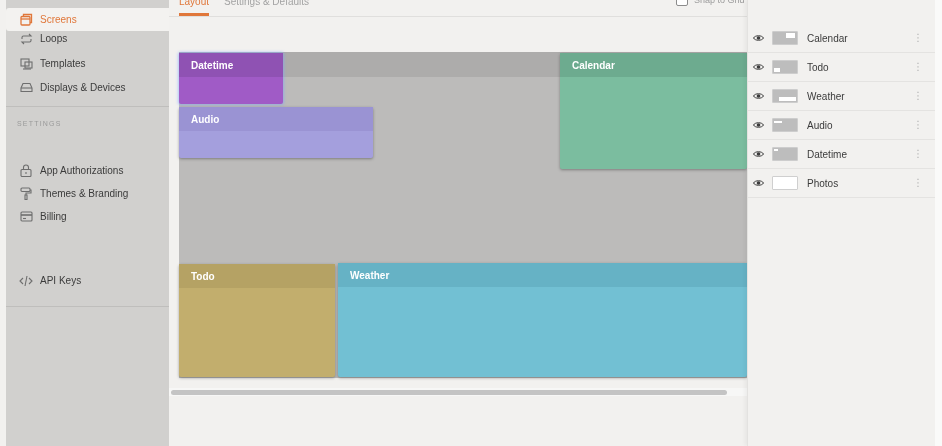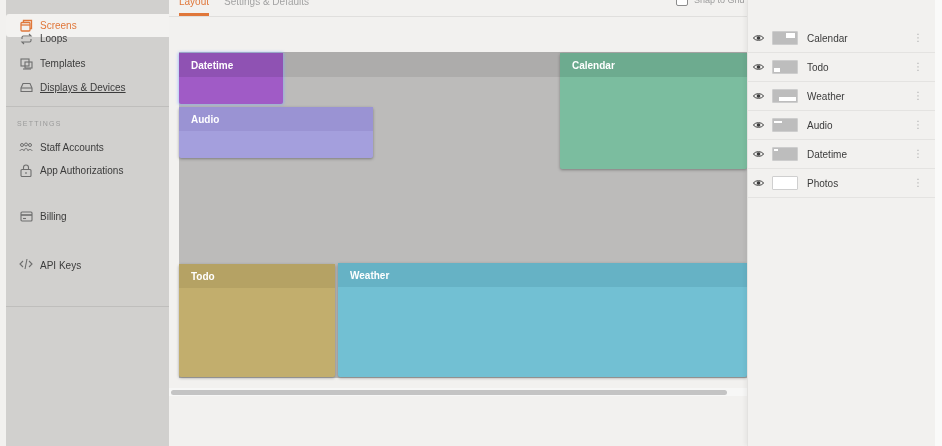--- a/index.html
+++ b/index.html
@@ -42,21 +42,21 @@
   .layer-row .thumb .mark { position: absolute; background: #ffffff; }
   .layer-row .name { margin-left: 9px; font-size: 10px; color: #3b3b3b; flex: 1; }
   .layer-row .dots { width: 10px; margin-right: 12px; font-size: 10px; color: #b0b0b0; text-align: center; line-height: 1; cursor: pointer; }
 </style>
 </head>
 <body>
 
 <div class="root">
 
   <div class="sidebar">
-    <div class="nav-item active" style="top:14px;">
+    <div class="nav-item active" style="top:8px;">
       <span class="ico">
         <svg width="13" height="13" viewBox="0 0 13 13" fill="none" stroke="currentColor" stroke-width="1.3">
             <rect x="1" y="3.5" width="9" height="8.5" rx="1"></rect>
             <path d="M3.5 3.5V1.5h8v8h-1.5"></path>
             <line x1="1" y1="6" x2="10" y2="6"></line>
           </svg>
       </span>
       <span>Screens</span>
     </div>
     <div class="nav-item" style="top:27px;">
@@ -71,65 +71,64 @@
     <div class="nav-item" style="top:52px;">
       <span class="ico">
         <svg width="13" height="12" viewBox="0 0 13 12" fill="none" stroke="currentColor" stroke-width="1.1">
             <rect x="1" y="1" width="8" height="7"></rect>
             <rect x="5" y="4" width="7" height="6"></rect>
             <line x1="3" y1="11" x2="11" y2="11"></line>
           </svg>
       </span>
       <span>Templates</span>
     </div>
-    <div class="nav-item" style="top:76px;text-decoration:underline;">
+    <div class="nav-item" style="top:76px;">
       <span class="ico">
         <svg width="13" height="11" viewBox="0 0 13 11" fill="none" stroke="currentColor" stroke-width="1.1">
             <path d="M1 6l2-4.5h7L12 6v3.5H1z"></path>
             <line x1="1" y1="6" x2="12" y2="6"></line>
           </svg>
       </span>
       <span>Displays &amp; Devices</span>
     </div>
 
     <div class="divider" style="top:106px;"></div>
     <div class="section-label">SETTINGS</div>
 
-    <div class="nav-item" style="top:136px;">
-      <span class="ico">
-        <svg width="14" height="12" viewBox="0 0 14 12" fill="none" stroke="currentColor" stroke-width="1">
-            <circle cx="3" cy="3" r="1.5"></circle>
-            <circle cx="7" cy="2.5" r="1.5"></circle>
-            <circle cx="11" cy="3" r="1.5"></circle>
-            <path d="M1 9c0-2 4-2 4 0M5 8.5c0-2.5 4-2.5 4 0M9 9c0-2 4-2 4 0"></path>
-          </svg>
-      </span>
-      <span>Staff Accounts</span>
-    </div>
     <div class="nav-item" style="top:159px;">
       <span class="ico">
         <svg width="12" height="13" viewBox="0 0 12 13" fill="none" stroke="currentColor" stroke-width="1.1">
             <rect x="1" y="5.5" width="10" height="7" rx="1"></rect>
             <path d="M3.5 5.5V3.5a2.5 2.5 0 0 1 5 0v2"></path>
             <line x1="6" y1="8" x2="6" y2="10"></line>
           </svg>
       </span>
       <span>App Authorizations</span>
     </div>
+    <div class="nav-item" style="top:182px;">
+      <span class="ico">
+        <svg width="12" height="13" viewBox="0 0 12 13" fill="none" stroke="currentColor" stroke-width="1.1">
+            <rect x="1" y="1" width="9" height="3.5" rx="1"></rect>
+            <path d="M10 3h1v3H6v2"></path>
+            <rect x="5" y="8" width="2" height="4.5"></rect>
+          </svg>
+      </span>
+      <span>Themes &amp; Branding</span>
+    </div>
     <div class="nav-item" style="top:205px;">
       <span class="ico">
         <svg width="13" height="11" viewBox="0 0 13 11" fill="none" stroke="currentColor" stroke-width="1.1">
             <rect x="1" y="1" width="11" height="9" rx="1"></rect>
             <line x1="1" y1="4" x2="12" y2="4" stroke-width="1.6"></line>
             <line x1="3" y1="7.5" x2="6" y2="7.5"></line>
           </svg>
       </span>
       <span>Billing</span>
     </div>
-    <div class="nav-item" style="top:248px;align-items:flex-end;">
+    <div class="nav-item" style="top:269px;">
       <span class="ico">
         <svg width="14" height="12" viewBox="0 0 14 12" fill="none" stroke="currentColor" stroke-width="1.1">
             <path d="M4 3L1 6l3 3"></path>
             <path d="M10 3l3 3-3 3"></path>
             <line x1="8" y1="1" x2="6" y2="11"></line>
           </svg>
       </span>
       <span>API Keys</span>
     </div>
 

